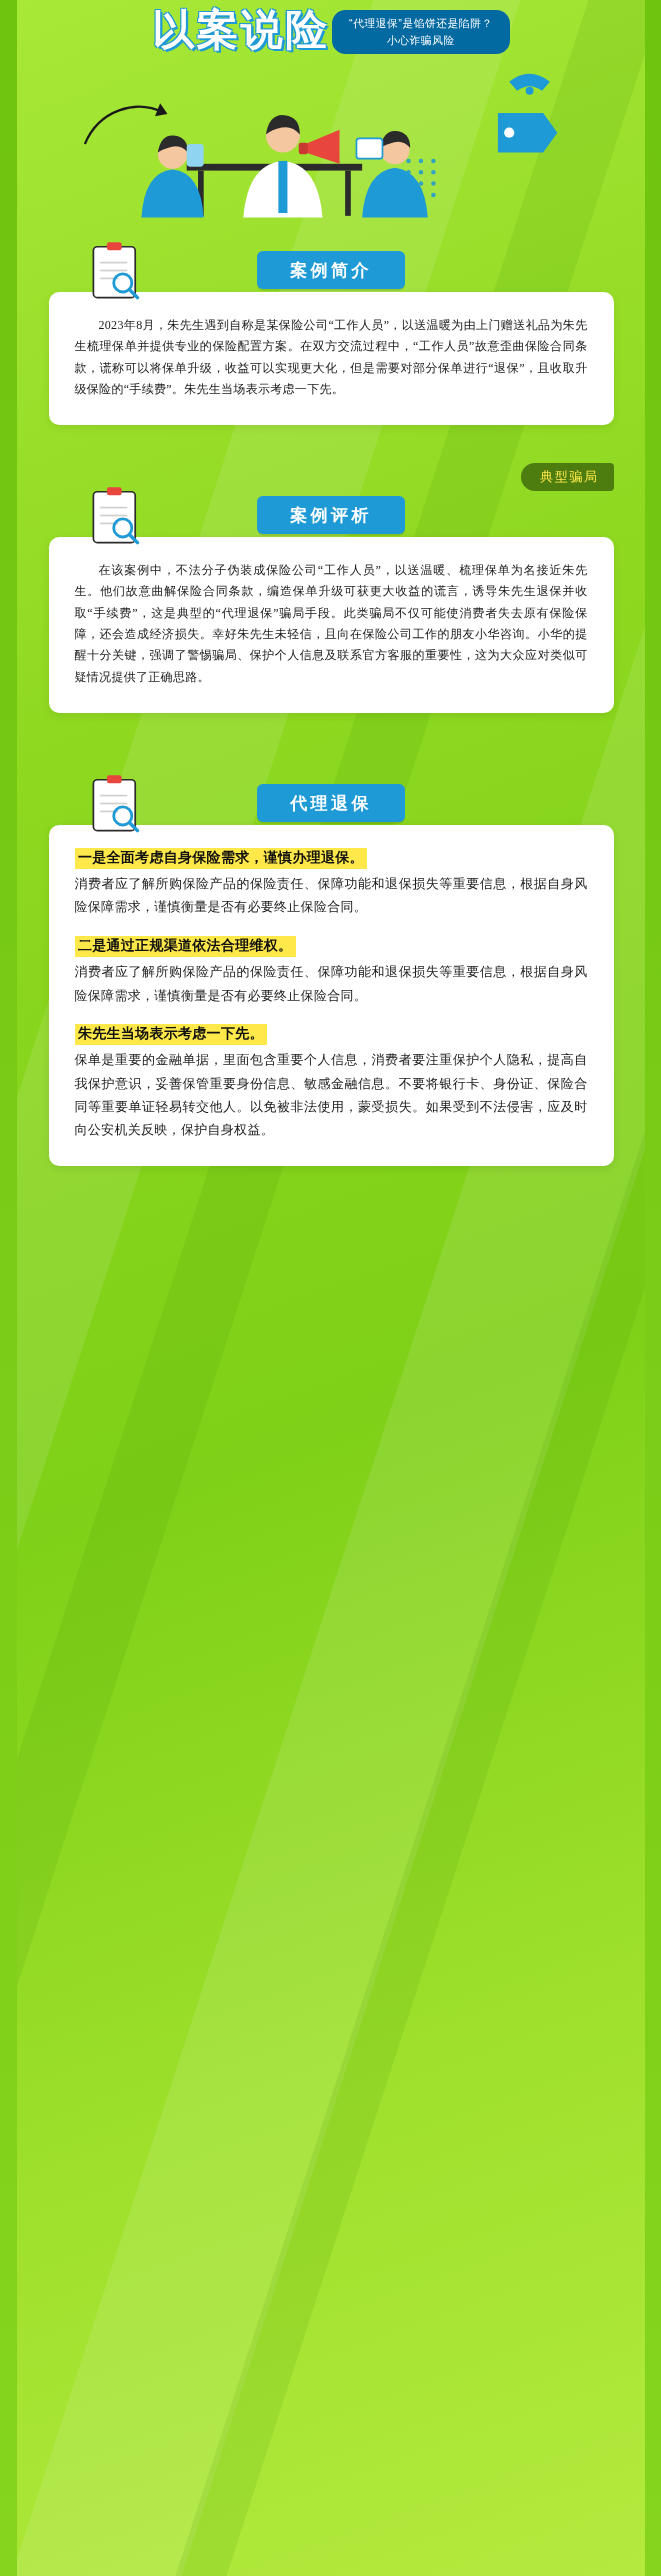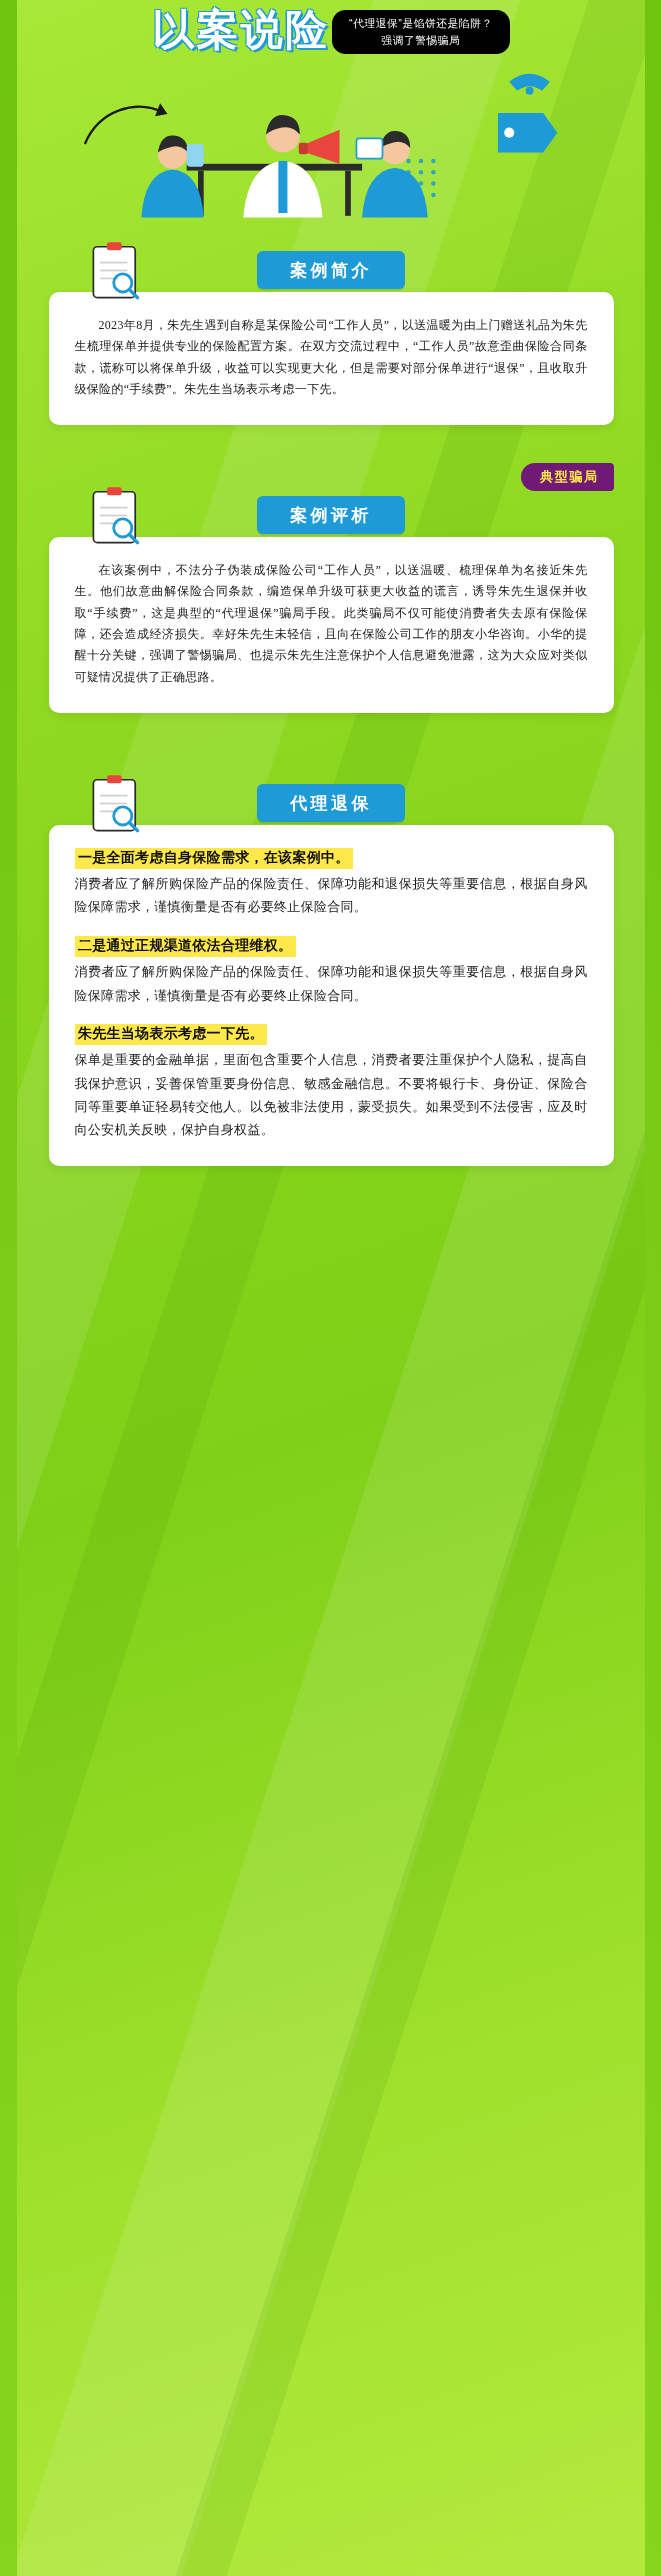--- a/index.html
+++ b/index.html
@@ -51,21 +51,21 @@
     color: #ffffff;
     text-shadow:
       2.3px 2.3px 0 #1e9ad6,
       -1.1px -1.1px 0 #1e9ad6,
       1.1px -1.1px 0 #1e9ad6,
       -1.1px 1.1px 0 #1e9ad6;
     line-height: 1;
   }
   .subtitle-box {
     margin: 10.2px auto 0;
-    background: #000000;
+    background: #0369a1;
     border-radius: 13.6px;
     padding: 5.1px 17px;
     display: inline-block;
     color: #ffffff;
     font-size: 10.7px;
     line-height: 1.55;
     letter-spacing: 0.6px;
   }
 
   
@@ -104,23 +104,23 @@
     position: absolute;
     left: 41px;
     top: -6.8px;
     width: 52px;
     height: 59px;
   }
   .ribbon {
     position: absolute;
     right: 0;
     top: -30.5px;
-    background: #701a75;
+    background: #4d7c0f;
     color: #ffe94a;
-    font-weight: bold;
+    font-weight: normal;
     font-size: 13px;
     letter-spacing: 1.7px;
     padding: 5.1px 14.7px 5.1px 19px;
     border-radius: 16px 4.5px 4.5px 16px;
     font-family: "Liberation Serif", serif;
   }
 
   
   .card {
     background: #ffffff;
@@ -177,21 +177,21 @@
 </div>
 <div class="side-bar-l"></div>
 <div class="side-bar-r"></div>
 
 <div class="header">
   <div class="title-wrap">
     <span class="main-title">以案</span><span class="main-title blue">说险</span>
   </div>
   <div class="subtitle-box">
     <div>“代理退保”是馅饼还是陷阱？</div>
-    <div>强调了警惕骗局</div>
+    <div>小心诈骗风险</div>
   </div>
 </div>
 
 <div class="illus">
   <svg width="662" height="170" viewBox="0 0 1170 300" xmlns="http://www.w3.org/2000/svg">
 
     <g>
       <path d="M150 150 C175 90, 240 70, 290 95" stroke="#1a1a1a" stroke-width="4" fill="none"></path>
       <path d="M283 78 L296 97 L274 101 Z" fill="#1a1a1a"></path>
     </g>
@@ -294,21 +294,21 @@
       <line x1="18" y1="66" x2="50" y2="66" stroke="#cfcfcf" stroke-width="3"></line>
       <g>
         <circle cx="58" cy="74" r="16" fill="none" stroke="#1e9ad6" stroke-width="5"></circle>
         <line x1="70" y1="86" x2="84" y2="100" stroke="#1e9ad6" stroke-width="6" stroke-linecap="round"></line>
       </g>
     </svg>
     <div class="pill">案例评析</div>
     <div class="ribbon">典型骗局</div>
   </div>
   <div class="card">
-    <p>在该案例中，不法分子伪装成保险公司“工作人员”，以送温暖、梳理保单为名接近朱先生。他们故意曲解保险合同条款，编造保单升级可获更大收益的谎言，诱导朱先生退保并收取“手续费”，这是典型的“代理退保”骗局手段。此类骗局不仅可能使消费者失去原有保险保障，还会造成经济损失。幸好朱先生未轻信，且向在保险公司工作的朋友小华咨询。小华的提醒十分关键，强调了警惕骗局、也提示朱先生注意保护个人信息避免泄露，这为大众应对类似可疑情况提供了正确思路。</p>
+    <p>在该案例中，不法分子伪装成保险公司“工作人员”，以送温暖、梳理保单为名接近朱先生。他们故意曲解保险合同条款，编造保单升级可获更大收益的谎言，诱导朱先生退保并收取“手续费”，这是典型的“代理退保”骗局手段。此类骗局不仅可能使消费者失去原有保险保障，还会造成经济损失。幸好朱先生未轻信，且向在保险公司工作的朋友小华咨询。小华的提醒十分关键，强调了警惕骗局、保护个人信息及联系官方客服的重要性，这为大众应对类似可疑情况提供了正确思路。</p>
   </div>
 </div>
 
 <div class="gap-lg"></div>
 
 <div class="section">
   <div class="heading-row">
     <svg class="clipboard" viewBox="0 0 92 104">
       <rect x="6" y="10" width="74" height="90" rx="7" fill="#ffffff" stroke="#2b2b2b" stroke-width="3"></rect>
       <rect x="30" y="2" width="26" height="14" rx="4" fill="#e8453c"></rect>
@@ -317,21 +317,21 @@
       <line x1="18" y1="66" x2="50" y2="66" stroke="#cfcfcf" stroke-width="3"></line>
       <g>
         <circle cx="58" cy="74" r="16" fill="none" stroke="#1e9ad6" stroke-width="5"></circle>
         <line x1="70" y1="86" x2="84" y2="100" stroke="#1e9ad6" stroke-width="6" stroke-linecap="round"></line>
       </g>
     </svg>
     <div class="pill">代理退保</div>
   </div>
   <div class="card">
     <div class="lesson">
-      <div class="lesson-head">一是全面考虑自身保险需求，在该案例中。</div>
+      <div class="lesson-head">一是全面考虑自身保险需求，谨慎办理退保。</div>
       <div class="lesson-body">消费者应了解所购保险产品的保险责任、保障功能和退保损失等重要信息，根据自身风险保障需求，谨慎衡量是否有必要终止保险合同。</div>
     </div>
     <div class="lesson">
       <div class="lesson-head">二是通过正规渠道依法合理维权。</div>
       <div class="lesson-body">消费者应了解所购保险产品的保险责任、保障功能和退保损失等重要信息，根据自身风险保障需求，谨慎衡量是否有必要终止保险合同。</div>
     </div>
     <div class="lesson">
       <div class="lesson-head">朱先生当场表示考虑一下先。</div>
       <div class="lesson-body">保单是重要的金融单据，里面包含重要个人信息，消费者要注重保护个人隐私，提高自我保护意识，妥善保管重要身份信息、敏感金融信息。不要将银行卡、身份证、保险合同等重要单证轻易转交他人。以免被非法使用，蒙受损失。如果受到不法侵害，应及时向公安机关反映，保护自身权益。</div>
     </div>

